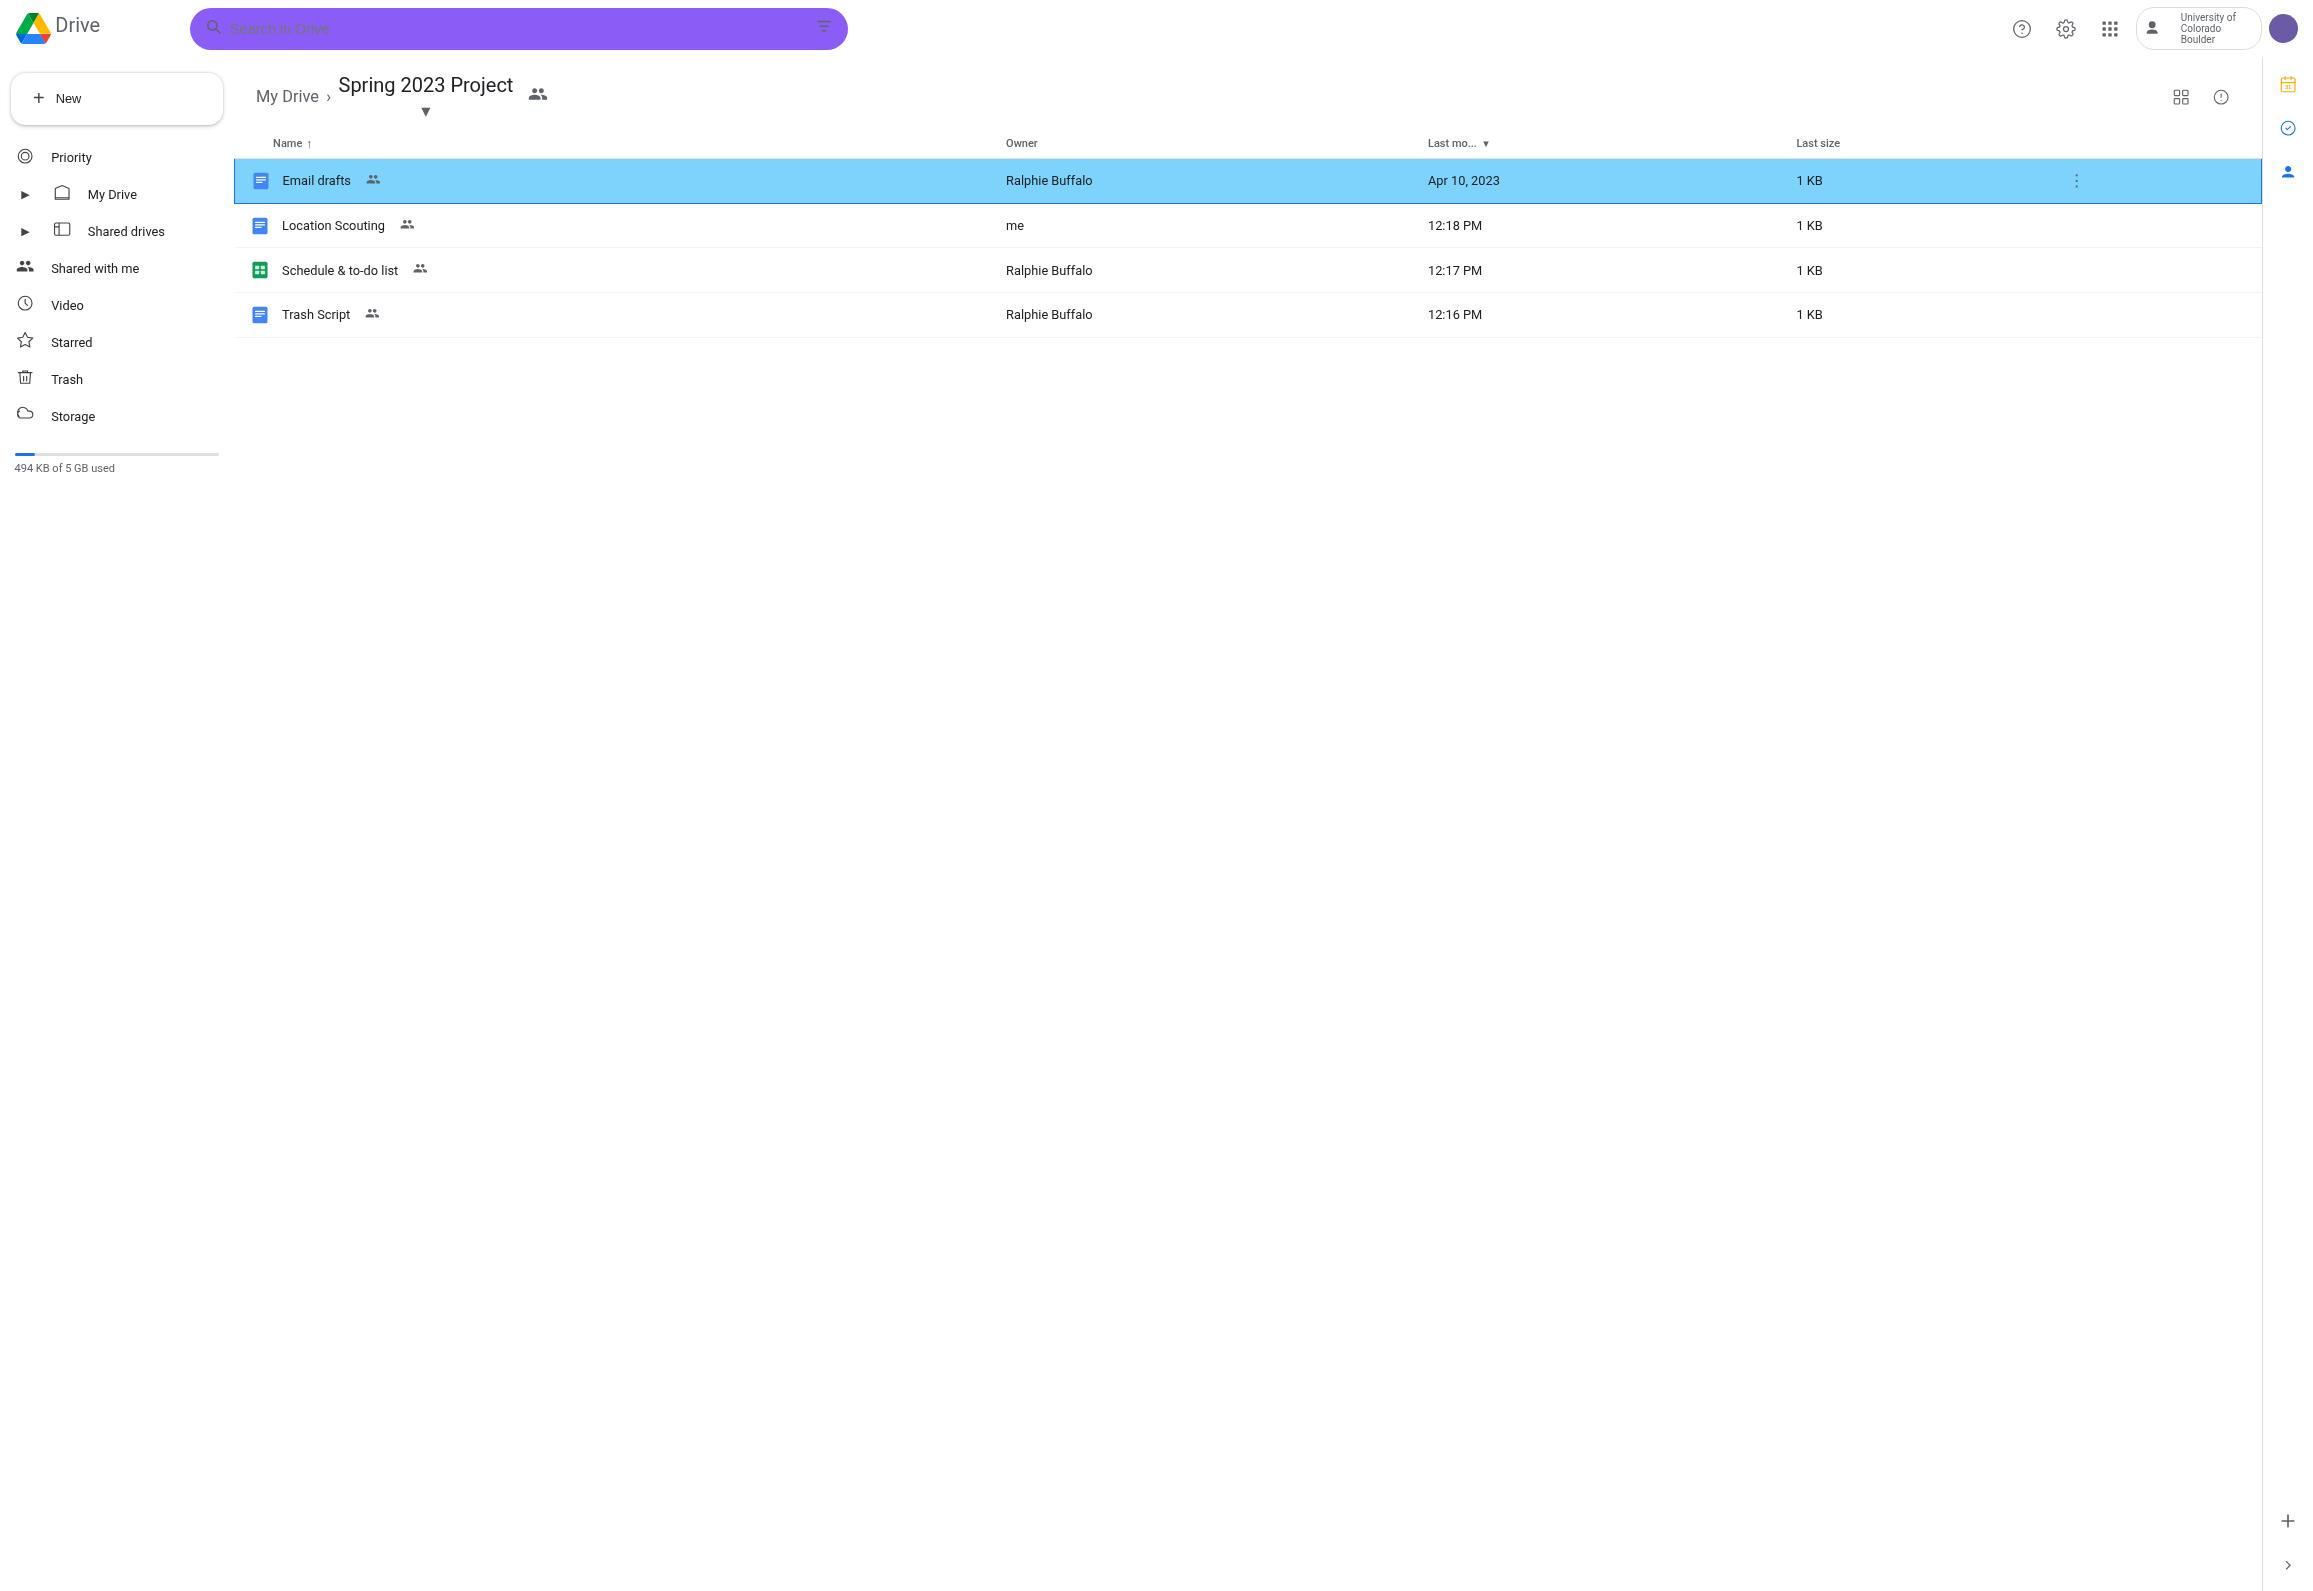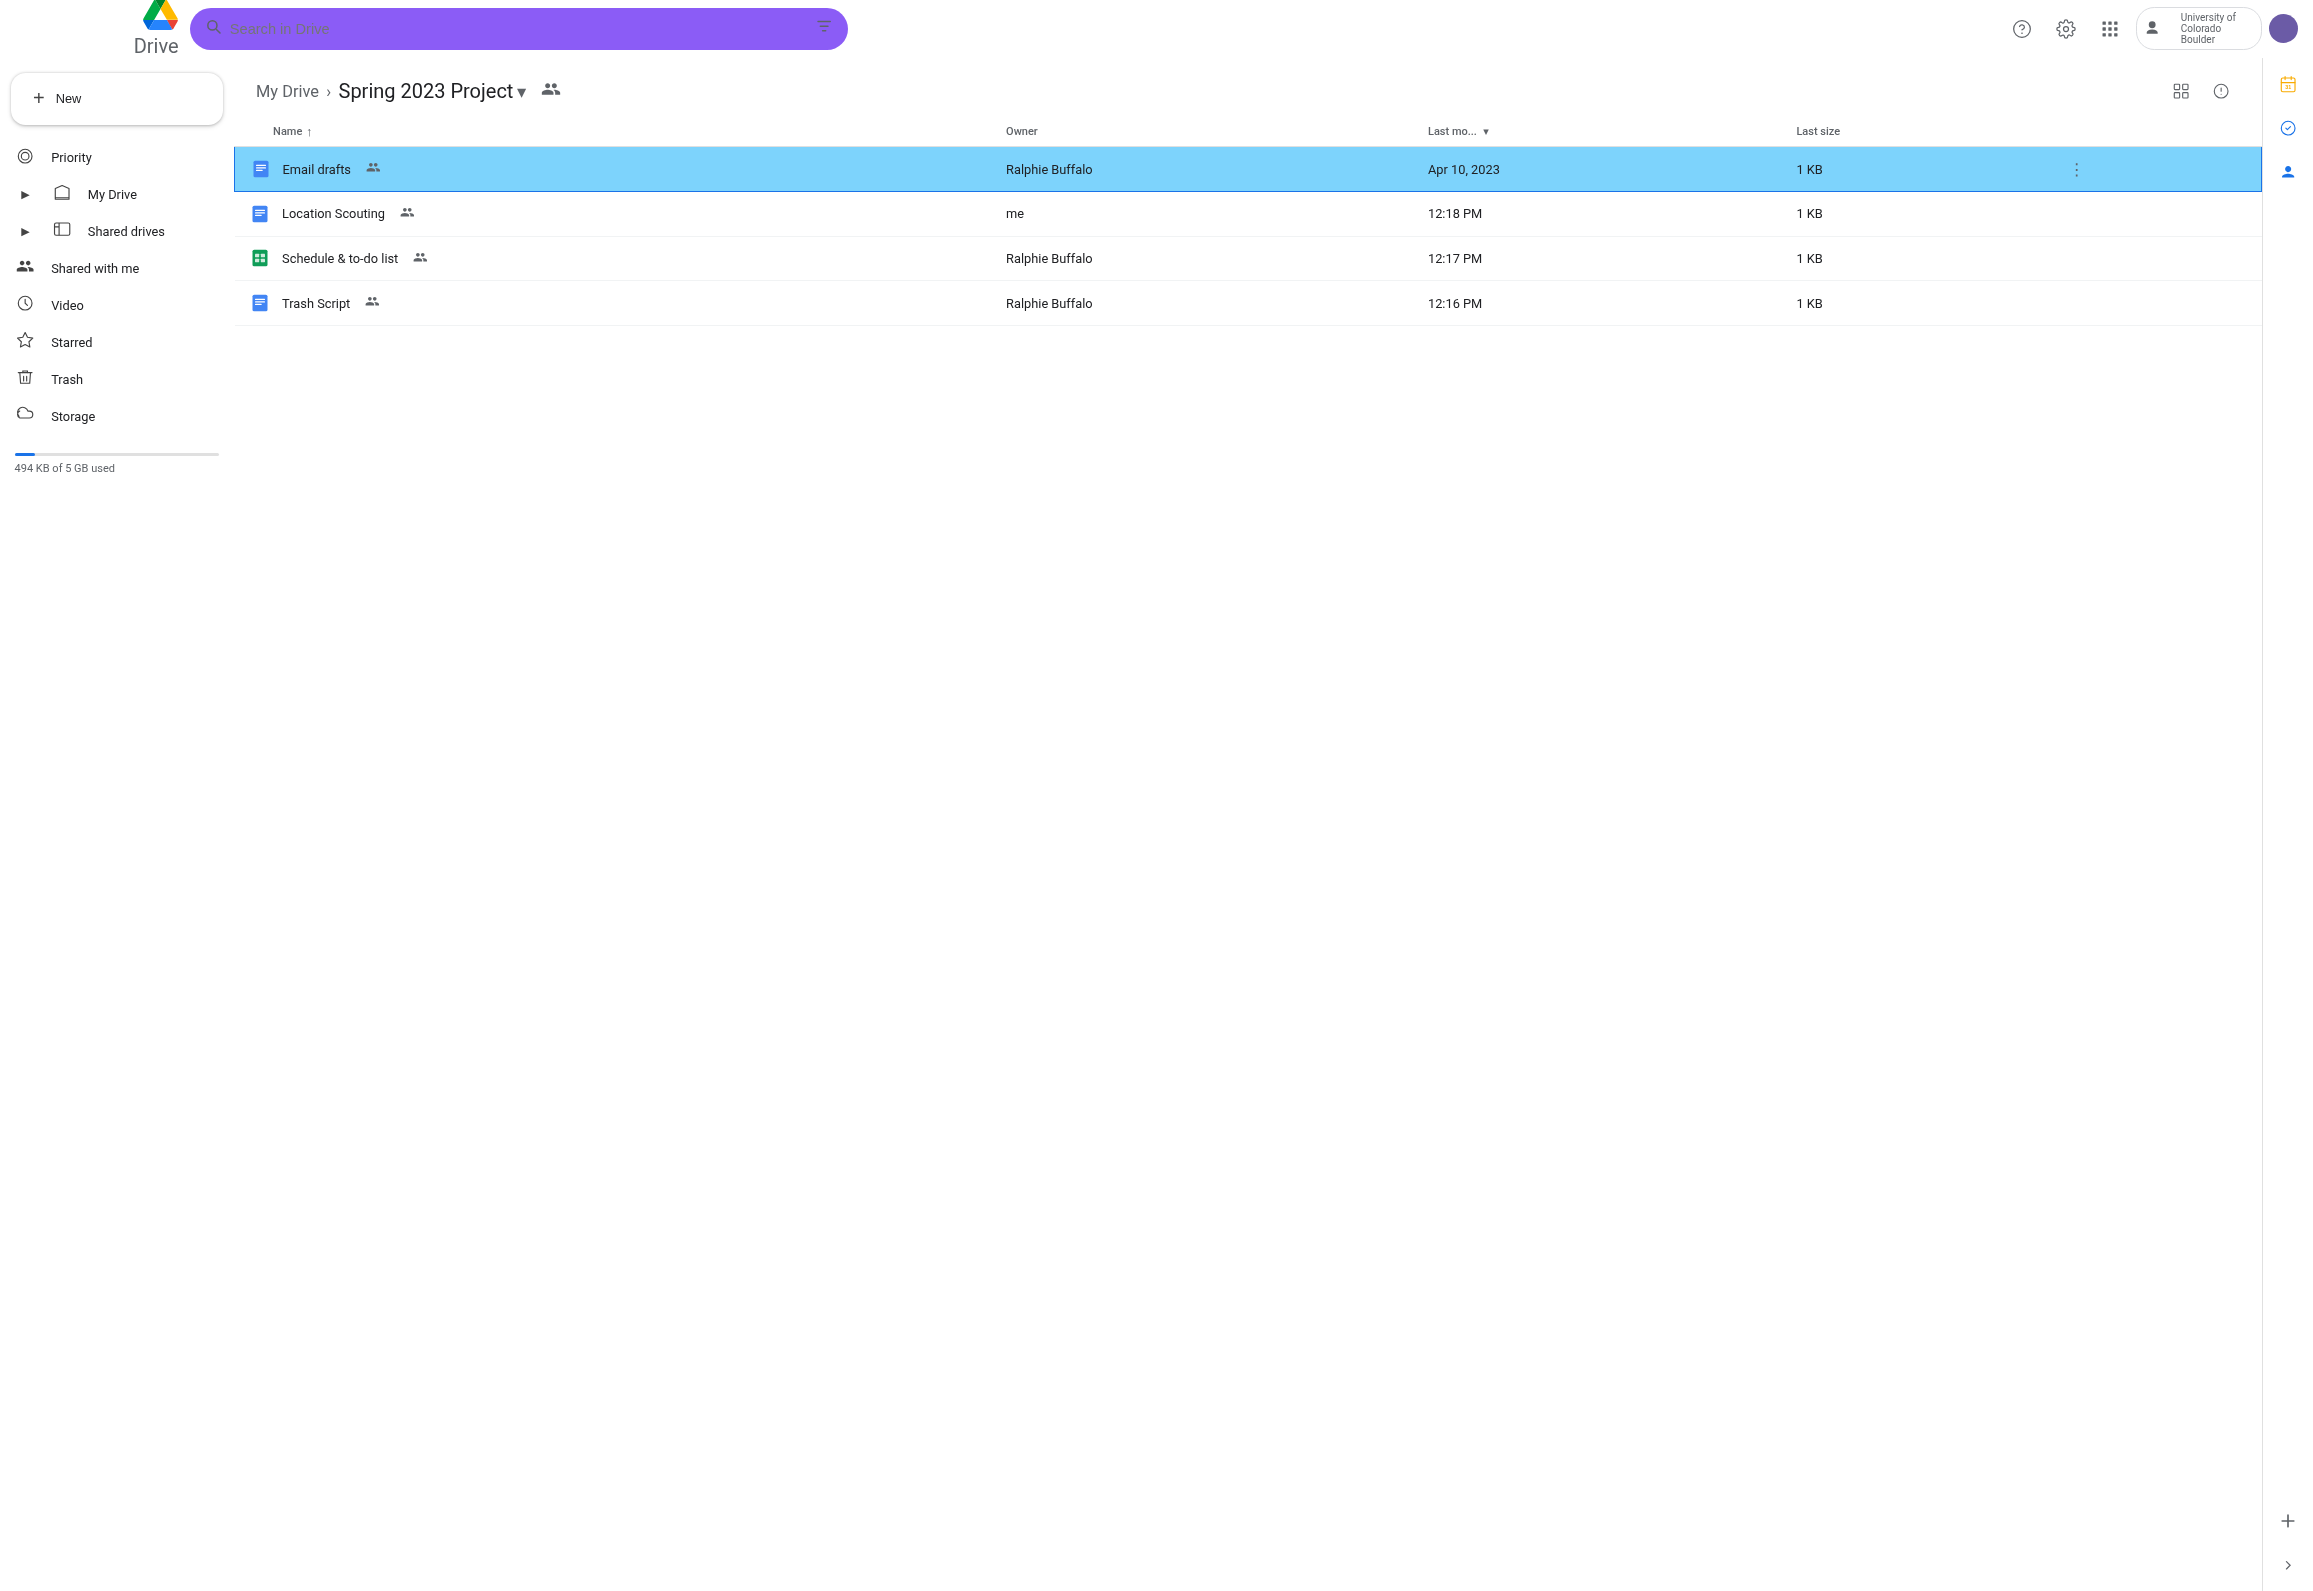--- a/index.html
+++ b/index.html
@@ -66,21 +66,21 @@
     
     .content { flex: 1; display: flex; flex-direction: column; overflow: hidden; padding: 0; }
 
     .content-header {
       display: flex; align-items: center; padding: 14.6px 22px 7.3px; gap: 7.3px;
     }
     .breadcrumb { display: flex; align-items: center; gap: 7.3px; }
     .breadcrumb-link { font-size: 16.4px; color: #5f6368; cursor: pointer; }
     .breadcrumb-sep { color: #5f6368; font-size: 16.4px; }
     .breadcrumb-current {
-      display: flex; align-items: center; gap: 3.7px; cursor: pointer;
+      display: flex; align-items: center; gap: 3.7px; cursor: pointer; flex-direction: column;
     }
     .breadcrumb-current-text { font-size: 20px; color: #202124; font-weight: 400; }
     .breadcrumb-dropdown { color: #5f6368; font-size: 18.3px; }
     .share-people-btn {
       margin-left: 7.3px; background: none; border: none; cursor: pointer;
       color: #5f6368; font-size: 20px;
     }
     .header-right { margin-left: auto; display: flex; gap: 3.7px; }
     .view-btn {
       width: 37px; height: 37px; border-radius: 50%; display: flex; align-items: center;
@@ -125,21 +125,21 @@
       color: #5f6368; font-size: 16.4px;
     }
     .right-panel-spacer { flex: 1; }
     .right-panel-plus {
       width: 37px; height: 37px; display: flex; align-items: center; justify-content: center;
       border-radius: 50%; cursor: pointer; background: none; border: none;
       color: #5f6368; font-size: 20px;
     }
 
     
-    .drive-logo { display: flex; align-items: flex-end; flex-direction: column; }
+    .drive-logo { display: flex; align-items: flex-start; }
   </style>
 </head>
 <body>
 
 <div class="topbar">
   <div class="logo-area drive-logo">
 
     <svg width="37" height="31" viewBox="0 0 87.3 78">
       <path d="m6.6 66.85 3.85 6.65c.8 1.4 1.95 2.5 3.3 3.3l13.75-23.8h-27.5c0 1.55.4 3.1 1.2 4.5z" fill="#0066da"></path>
       <path d="m43.65 25-13.75-23.8c-1.35.8-2.5 1.9-3.3 3.3l-25.4 44a9.06 9.06 0 0 0 -1.2 4.5h27.5z" fill="#00ac47"></path>

